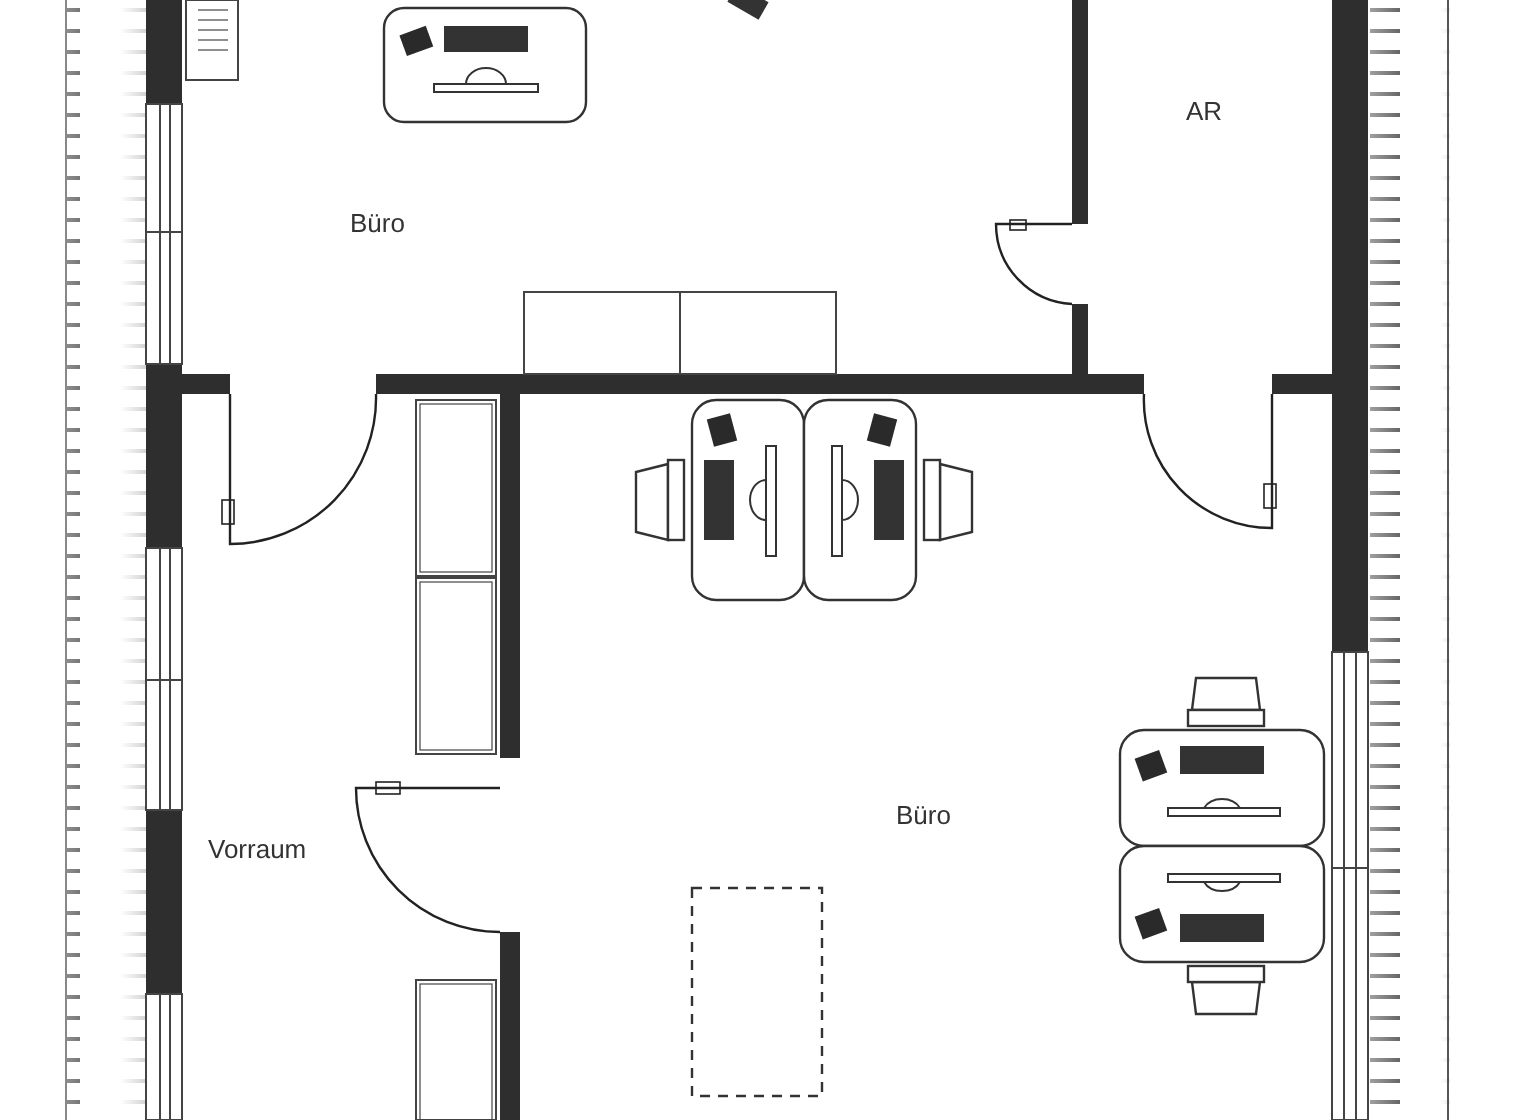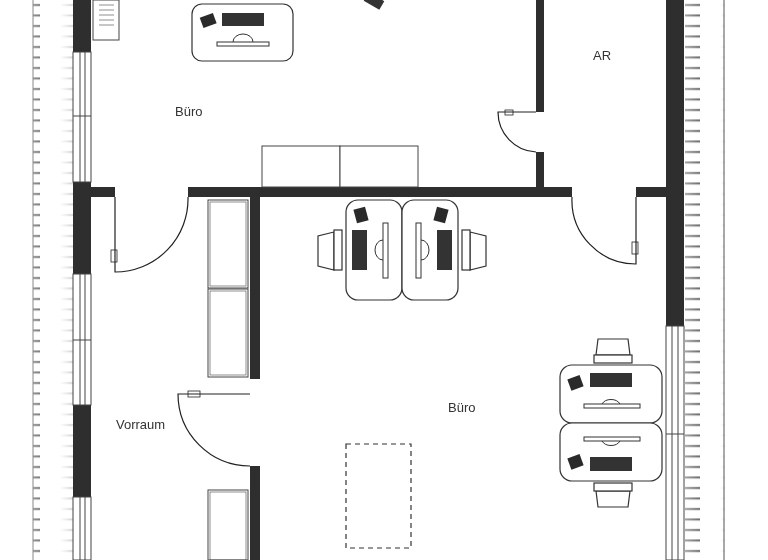--- a/index.html
+++ b/index.html
@@ -151,14 +151,14 @@
       <path d="M596 491 L598 507 L628 507 L630 491 Z"></path>
       <rect x="594" y="483" width="38" height="8"></rect>
     </g>
   </g>
 
   <rect x="346" y="444" width="65" height="104" fill="none" stroke="#333" stroke-width="1.2" stroke-dasharray="5,4"></rect>
 </svg>
 
 <div class="room-label" style="left:175px;top:104px;">Büro</div>
 <div class="room-label" style="left:593px;top:48px;text-align:right;">AR</div>
-<div class="room-label" style="left:116px;top:417px;">Vorraum</div>
+<div class="room-label" style="left:104px;top:417px;">Vorraum</div>
 <div class="room-label" style="left:448px;top:400px;">Büro</div>
 
 </body></html>

